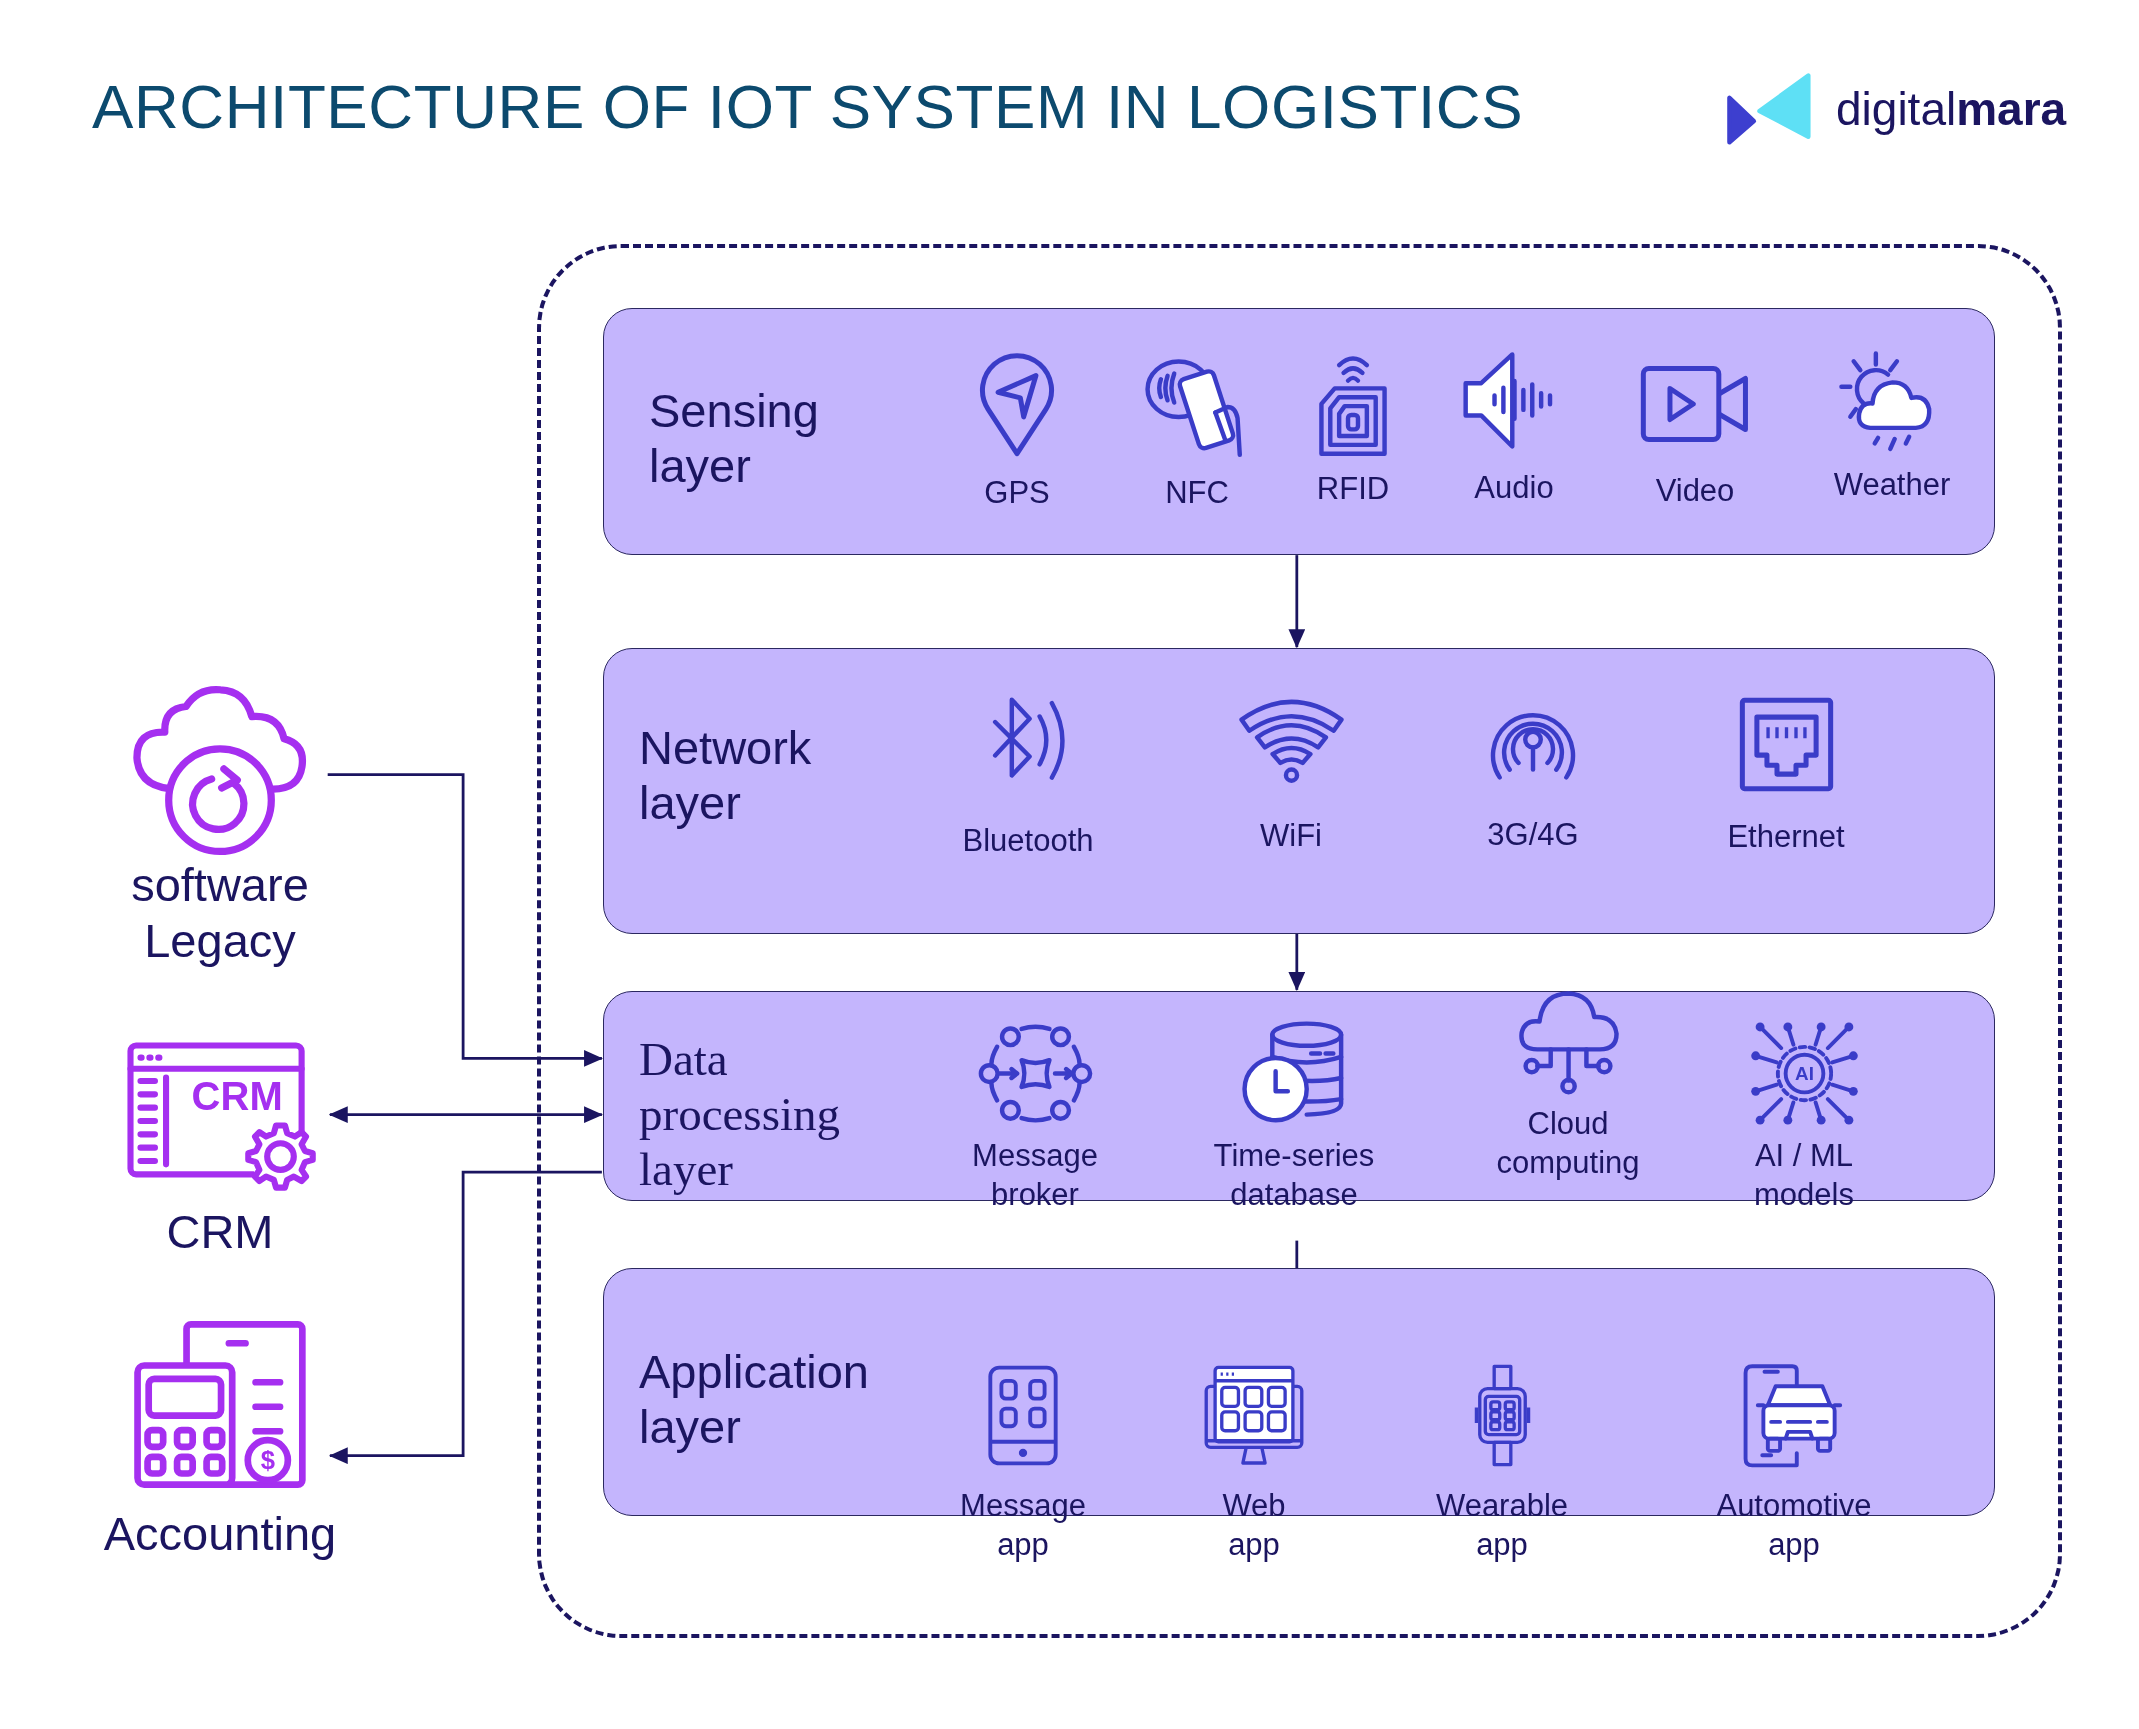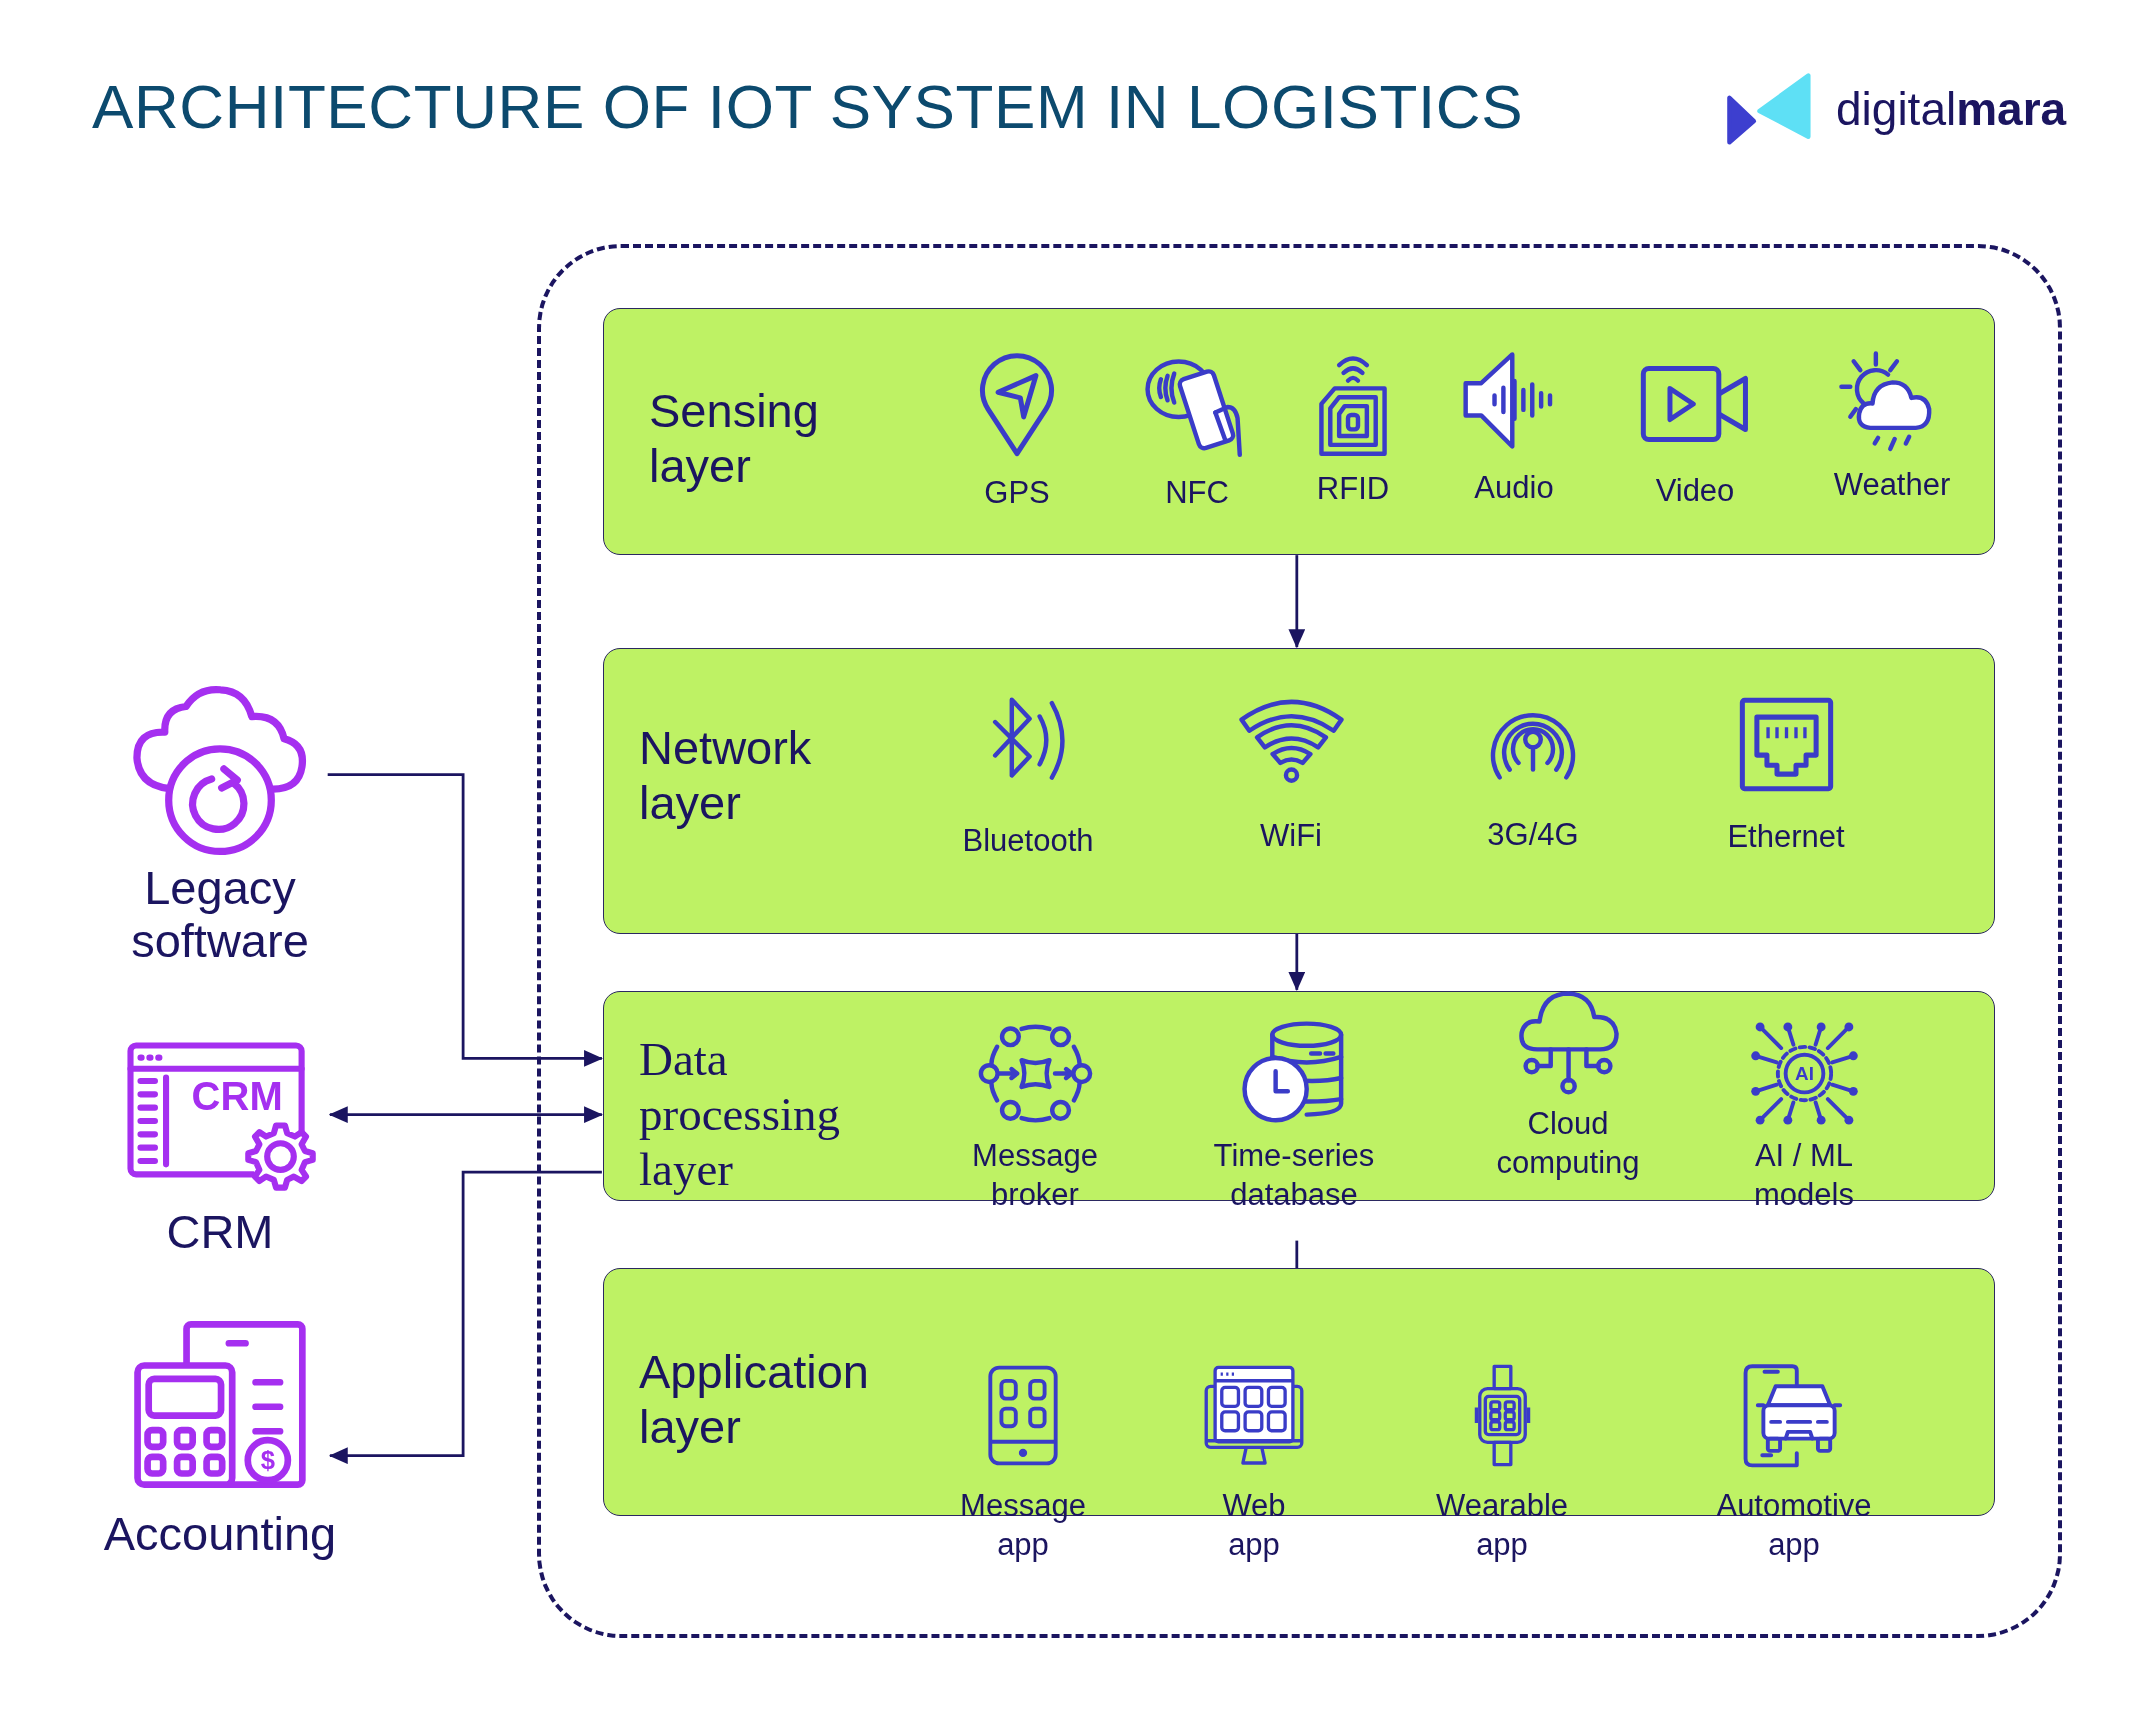--- a/index.html
+++ b/index.html
@@ -7,21 +7,21 @@
          font-family:"Liberation Sans", "DejaVu Sans", sans-serif; color:#1b1560; }
   .abs { position:absolute; }
   #title { left:92px; top:71px; font-size:62px; font-weight:normal; letter-spacing:0.6px;
            color:#0c4a6e; white-space:nowrap; }
   #logo { left:1725px; top:71px; width:346px; height:78px; }
   #logo-text { position:absolute; left:111px; top:11px; font-size:46px; color:#1b1560; white-space:nowrap; }
   #logo-text b { font-weight:bold; }
   #outer { left:537px; top:244px; width:1525px; height:1394px; border:4.5px dashed #1b1560;
            border-radius:84px; box-sizing:border-box; }
   .layer { position:absolute; left:603px; width:1392px; border:1.7px solid #2b2860;
-           border-radius:17px; box-sizing:border-box; background:#bef264; }
+           border-radius:29px; box-sizing:border-box; background:#c4b5fd; }
   .layer-label { position:absolute; font-size:47px; line-height:55px; color:#1b1560; }
   .item { position:absolute; width:234px; margin-left:-117px; text-align:center; }
   .item .ic { display:block; margin:0 auto; }
   .item-label { display:block; font-size:31px; line-height:39px; color:#1b1560; }
   .ext { position:absolute; width:312px; margin-left:-156px; text-align:center; }
   .ext-label { display:block; font-size:47px; line-height:53px; color:#1b1560; }
   svg.ic { overflow:visible; }
   #connectors { position:absolute; left:0; top:0; width:2140px; height:1730px; pointer-events:none; }
 </style>
 </head>
@@ -300,22 +300,22 @@
   <span class="item-label">app</span>
 </div>
 
 <div class="ext" style="left:220px;top:683px;">
   <svg class="ic" width="184" height="173" viewBox="0 0 330 310" fill="none" stroke="#a52ff0" stroke-width="13" stroke-linejoin="round" stroke-linecap="round">
     <path d="M90 190 Q20 190 16 134 Q16 86 66 88 Q64 46 104 42 Q126 8 166 12 Q210 14 222 60 Q270 56 280 100 Q318 110 312 150 Q306 190 260 190"></path>
     <circle cx="165" cy="210" r="92" fill="#fff"></circle>
     <path d="M190 180 A46 46 0 1 1 150 172"></path>
     <path d="M172 154 L196 174 L168 188" fill="none"></path>
   </svg>
+  <span class="ext-label">software</span>
   <span class="ext-label" style="margin-top:3.3px">Legacy</span>
-  <span class="ext-label">software</span>
 </div>
 <div class="ext" style="left:220px;top:1041px;">
   <svg class="ic" width="189" height="150" viewBox="0 0 340 270" fill="none" stroke="#a52ff0" stroke-width="11" stroke-linejoin="round" stroke-linecap="round">
     <rect x="8" y="8" width="308" height="232" rx="10"></rect>
     <path d="M8 50 L316 50 M72 66 L72 222"></path>
     <path d="M26 30 L28 30 M42 30 L44 30 M58 30 L60 30"></path>
     <path d="M26 72 L52 72 M26 96 L52 96 M26 120 L52 120 M26 144 L52 144 M26 168 L52 168 M26 192 L52 192 M26 216 L52 216"></path>
     <text x="200" y="124" text-anchor="middle" font-size="72" font-weight="bold" fill="#a52ff0" stroke="none" font-family="Liberation Sans, sans-serif">CRM</text>
     <circle cx="276" cy="210" r="52" fill="#fff" stroke="none"></circle>
     <path d="M276 152 L286 152 L290 166 L304 172 L316 164 L324 172 L316 186 L322 198 L336 202 L336 214 L322 218 L316 232 L324 244 L316 252 L302 244 L290 250 L286 264 L270 264 L266 250 L252 244 L240 252 L232 244 L240 232 L234 218 L220 214 L220 202 L234 198 L240 186 L232 172 L240 164 L252 172 L266 166 L270 152 Z" fill="#fff"></path>

